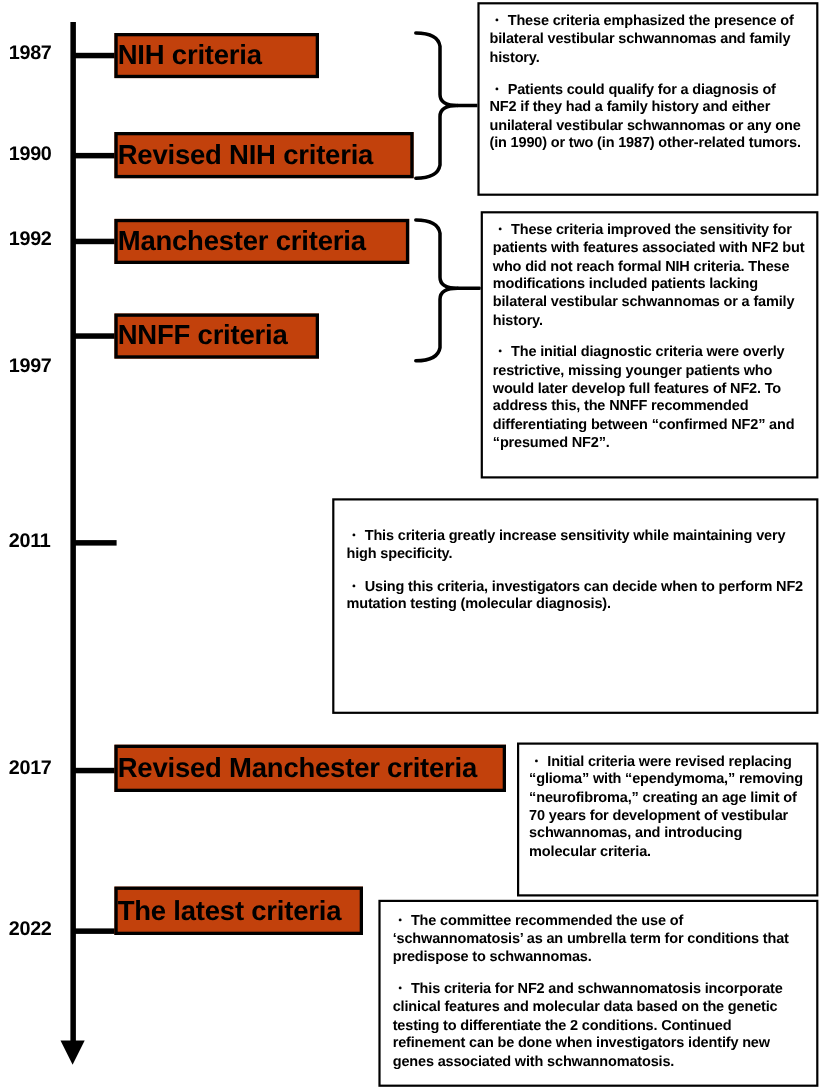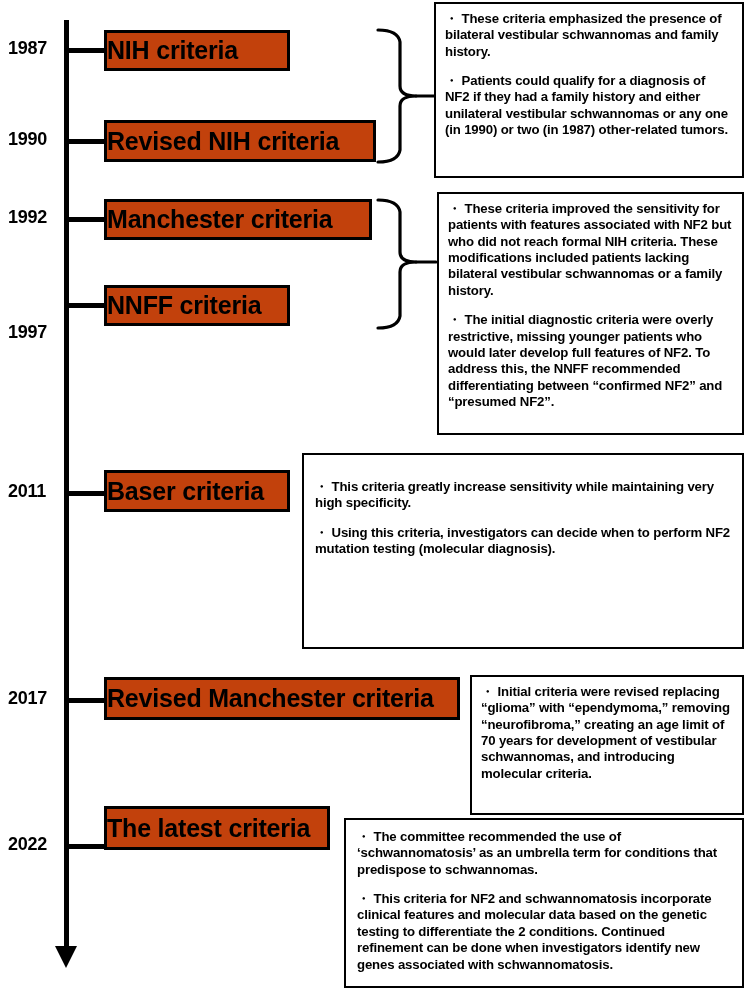--- a/index.html
+++ b/index.html
@@ -123,23 +123,20 @@
     </svg>
   </div>
 
   <div class="desc-box" style="left:437px;top:192px;width:307px;height:243px;">
     <p>・ These criteria  improved the sensitivity for patients with features associated with NF2 but who did not reach formal NIH criteria. These modifications included patients lacking bilateral vestibular schwannomas or a family history.</p>
     <p>・ The initial diagnostic criteria were overly restrictive, missing younger patients who would later develop full features of NF2. To address this, the NNFF recommended differentiating between “confirmed NF2” and “presumed NF2”.</p>
   </div>
 
   <div class="year" style="left:8px;top:481px;">2011</div>
   <div class="tick" style="top:491px;width:40px;"></div>
-  <div class="crit-box" style="left:104px;top:470px;width:186px;height:42px;">
-    <span>Baser criteria</span>
-  </div>
 
   <div class="desc-box" style="left:302px;top:453px;width:442px;height:196px;padding:24px 11px;">
     <p>・ This criteria greatly increase sensitivity while maintaining very high specificity.</p>
     <p>・ Using this criteria, investigators can decide when to perform NF2 mutation testing (molecular diagnosis).</p>
   </div>
 
   <div class="year" style="left:8px;top:688px;">2017</div>
   <div class="tick" style="top:698px;width:40px;"></div>
   <div class="crit-box" style="left:104px;top:677px;width:356px;height:43px;">
     <span>Revised Manchester criteria</span>

